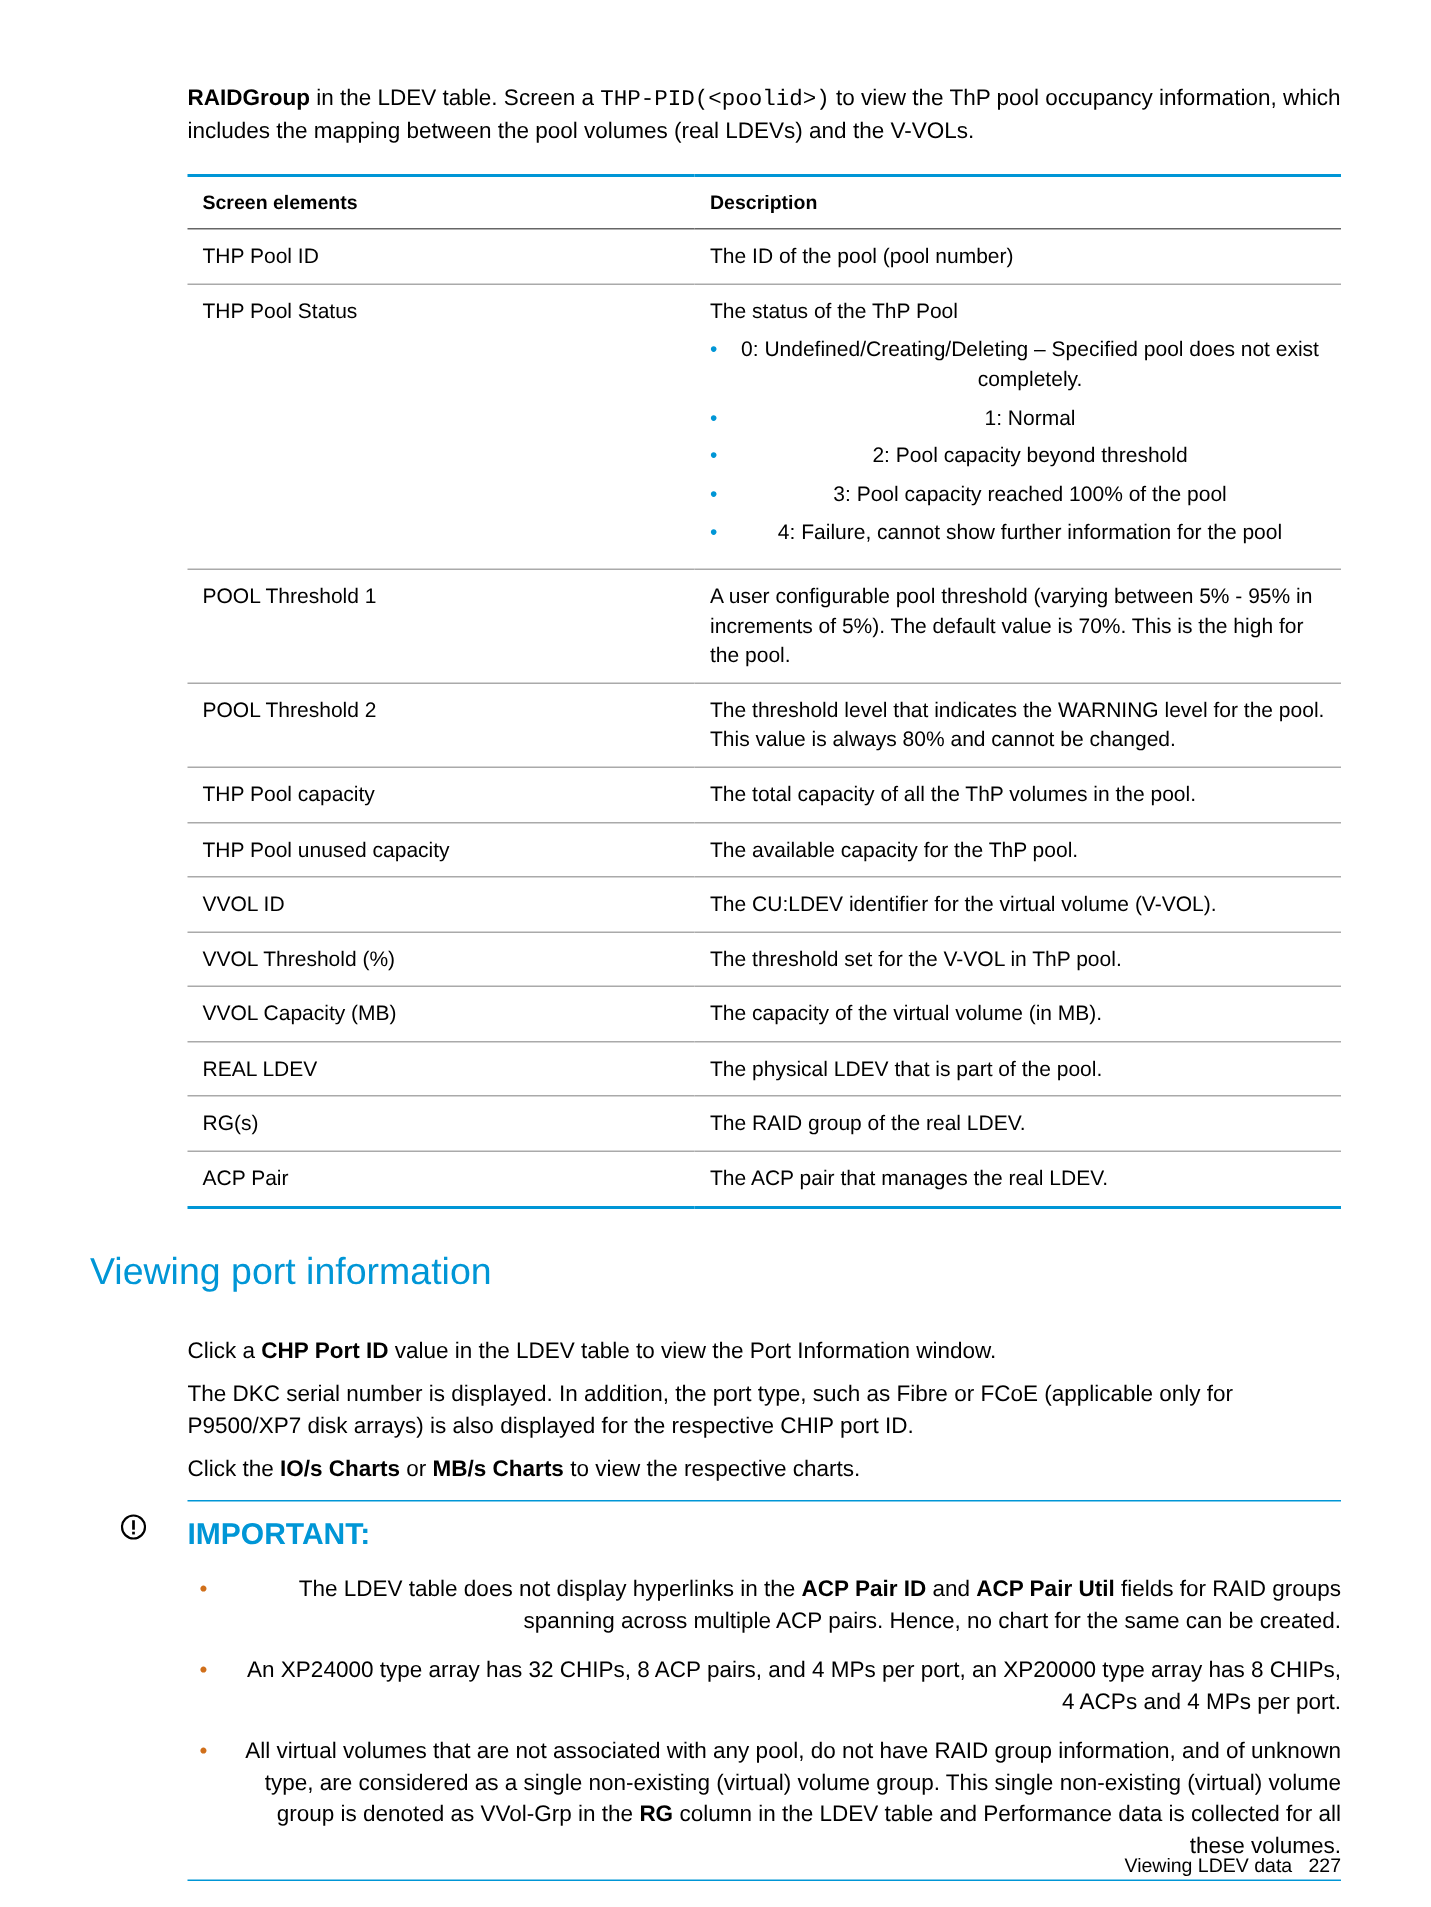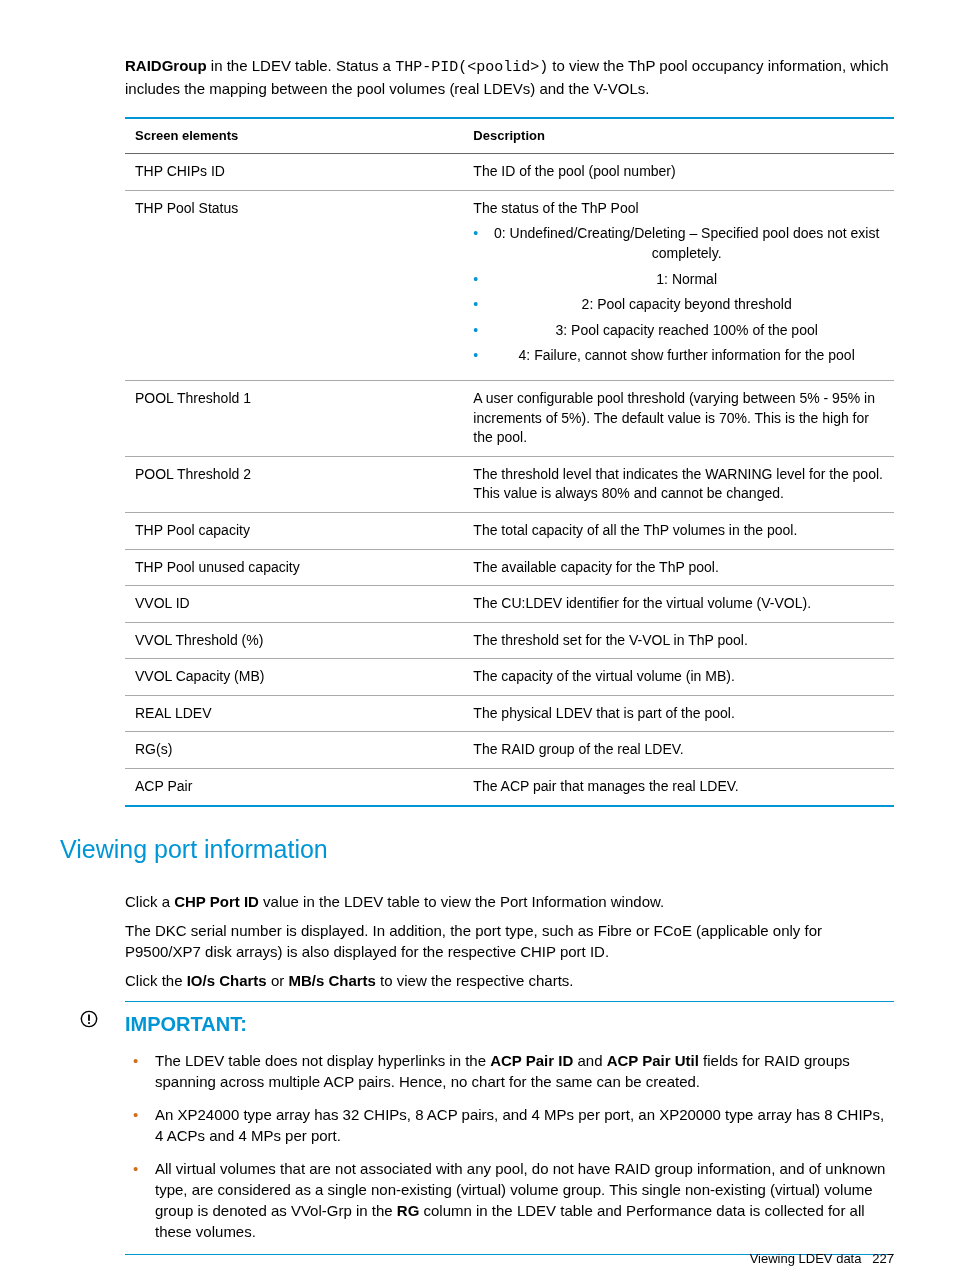--- a/index.html
+++ b/index.html
@@ -100,60 +100,61 @@
   ul.important-list {
     list-style: none;
     margin-left: 30px;
   }
   ul.important-list li {
     position: relative;
     padding-left: 0;
     margin-bottom: 12px;
     font-size: 15px;
     line-height: 1.4;
+    text-align: right;
   }
   ul.important-list li::before {
     content: "•";
     position: absolute;
     left: -22px;
     top: 0;
     color: #d06f1a;
     font-size: 15px;
   }
   ul.important-list li .bold { font-weight: bold; }
   .hr-bottom {
     border: none;
     border-top: 1px solid #0096d6;
     margin-left: 65px;
     margin-top: 8px;
   }
   .footer {
     position: absolute;
-    bottom: 16px;
+    bottom: 30px;
     right: 60px;
     font-size: 13px;
   }
 </style>
 </head>
 <body>
 
 <p class="intro">
-  <span class="bold">RAIDGroup</span><span> in the LDEV table. Status a </span><span class="mono">THP-PID(&lt;poolid&gt;)</span><span> to view the ThP pool occupancy information, which includes the mapping between the pool volumes (real LDEVs) and the V-VOLs.</span>
+  <span class="bold">RAIDGroup</span><span> in the LDEV table. Screen a </span><span class="mono">THP-PID(&lt;poolid&gt;)</span><span> to view the ThP pool occupancy information, which includes the mapping between the pool volumes (real LDEVs) and the V-VOLs.</span>
 </p>
 
 <table>
   <thead>
     <tr>
       <th>Screen elements</th>
       <th>Description</th>
     </tr>
   </thead>
   <tbody>
     <tr>
-      <td>THP CHIPs ID</td>
+      <td>THP Pool ID</td>
       <td>The ID of the pool (pool number)</td>
     </tr>
     <tr>
       <td>THP Pool Status</td>
       <td>
         <span>The status of the ThP Pool</span>
         <ul class="cell-list">
           <li>0: Undefined/Creating/Deleting – Specified pool does not exist completely.</li>
           <li>1: Normal</li>
           <li>2: Pool capacity beyond threshold</li>

